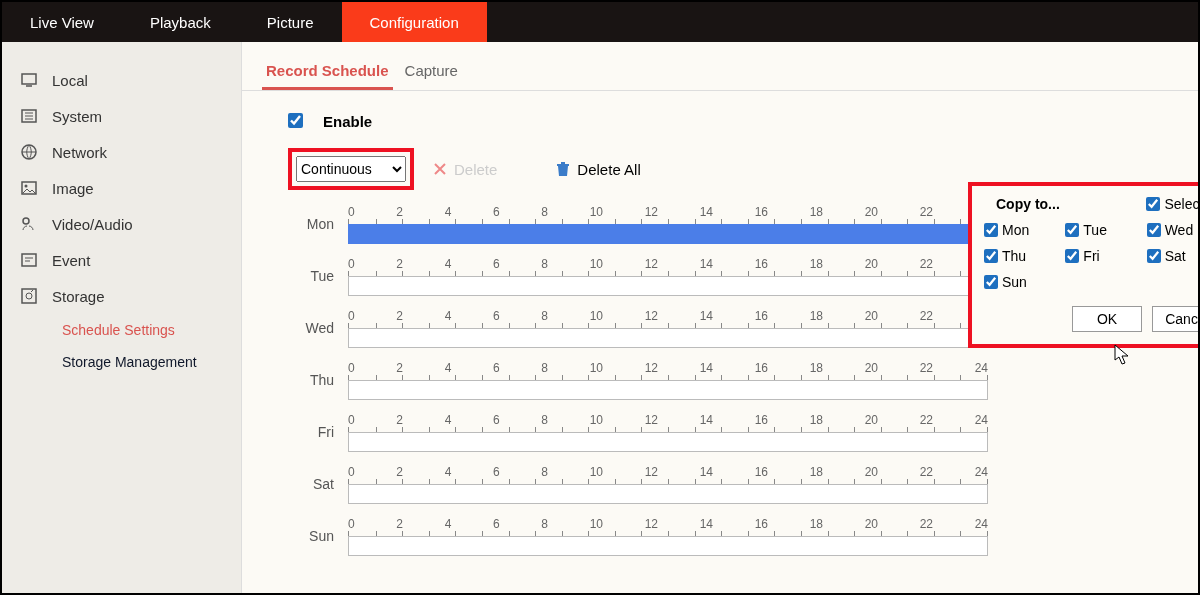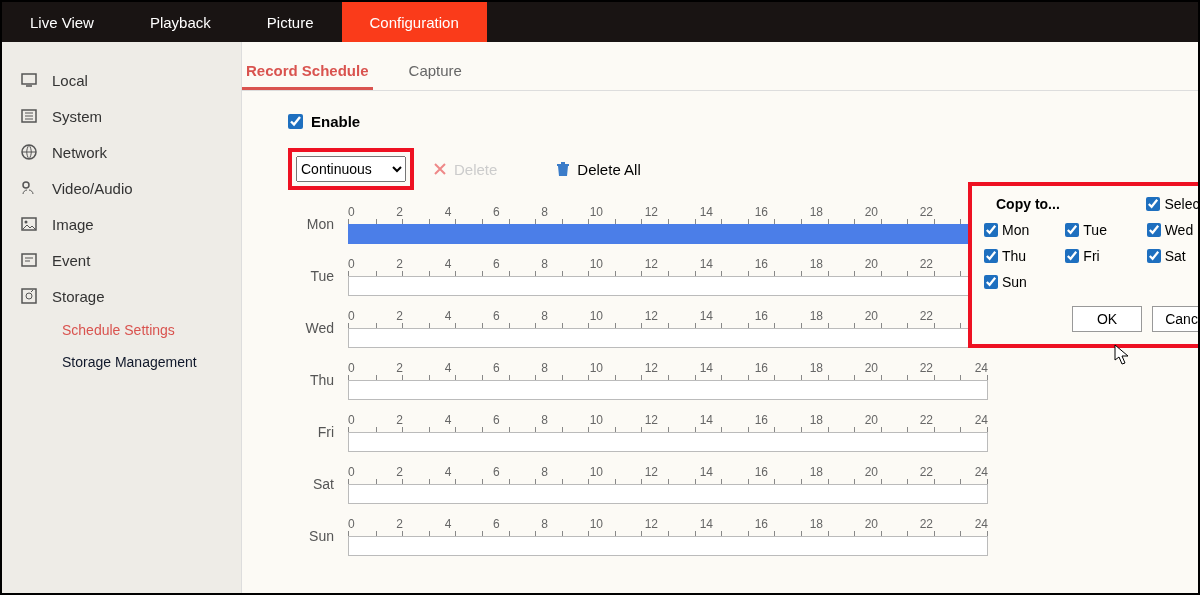--- a/index.html
+++ b/index.html
@@ -10,25 +10,25 @@
   .topnav { display: flex; height: 100%; }
   .topnav-item { color: #fff; padding: 0 28px; display: flex; align-items: center; font-size: 15px; cursor: pointer; }
   .topnav-item.active { background: #fa3b1a; }
   .main { display: flex; height: calc(100% - 40px); }
   .sidebar { width: 240px; background: #eeece7; padding-top: 20px; border-right: 1px solid #ddd; }
   .side-item { display: flex; align-items: center; padding: 9px 18px; font-size: 15px; color: #333; cursor: pointer; gap: 14px; }
   .side-item svg { width: 18px; height: 18px; fill: #555; }
   .side-sub { padding-left: 60px; font-size: 14px; color: #0f172a; cursor: pointer; padding-top:8px; padding-bottom:8px;}
   .side-sub.active { color: #d9534f; border-left: 4px solid #d9534f; margin-left:-4px; }
   .content { flex: 1; padding: 14px 0 0 0; position: relative; }
-  .tabs { display: flex; gap: 32px; border-bottom: 1px solid #ddd; }
+  .tabs { display: flex; gap: 8px; padding-left: 20px; border-bottom: 1px solid #ddd; }
   .tab { padding: 6px 4px 8px; font-size: 15px; color: #666; cursor: pointer; }
   .tab.active { color: #d9534f; border-bottom: 3px solid #d9534f; font-weight: bold; }
   .panel { padding: 22px 0 0 46px; }
-  .enable-row { display: flex; align-items: center; gap: 8px; font-weight: bold; margin-bottom: 18px; font-size:15px; }
+  .enable-row { display: flex; align-items: flex-start; gap: 20px; font-weight: bold; margin-bottom: 18px; font-size:15px; }
   .enable-row input { width:15px; height:15px; accent-color:#1e6fbf; }
   .ctrl-row { display: flex; align-items: center; gap: 18px; margin-bottom: 8px; position: relative; }
   .dropdown-wrap { border: 4px solid #e12; padding: 4px; }
   .dropdown { width: 110px; height: 26px; font-size: 14px; }
   .del-btn { display: flex; align-items: center; gap: 6px; font-size: 15px; cursor: pointer; }
   .del-btn.disabled { color: #ccc; }
   .del-btn svg { width: 16px; height: 16px; }
   .grid { margin-top: 6px; }
   .grid-row { display: flex; align-items: center; height: 52px; }
   .grid-label { width: 60px; text-align: right; padding-right: 14px; color: #555; font-size: 14px; }
@@ -81,32 +81,32 @@
       </div>
       <div class="side-item">
         <svg viewBox="0 0 18 18">
           <circle cx="9" cy="9" r="7" fill="none" stroke="#555" stroke-width="1.5"></circle>
           <path d="M2 9h14M9 2c3 4 3 10 0 14M9 2c-3 4-3 10 0 14" fill="none" stroke="#555"></path>
         </svg>
         <span>Network</span>
       </div>
       <div class="side-item">
         <svg viewBox="0 0 18 18">
-          <circle cx="6" cy="6" r="3" fill="none" stroke="#555" stroke-width="1.5"></circle>
-          <path d="M9 11c2 0 4 2 4 4M3 15c0-2 2-4 4-4" fill="none" stroke="#555"></path>
-        </svg>
-        <span>Video/Audio</span>
-      </div>
-      <div class="side-item">
-        <svg viewBox="0 0 18 18">
           <rect x="2" y="3" width="14" height="12" fill="none" stroke="#555" stroke-width="1.5"></rect>
           <circle cx="6" cy="7" r="1.5" fill="#555"></circle>
           <path d="M3 14l4-4 3 3 2-2 4 4" fill="none" stroke="#555"></path>
         </svg>
         <span>Image</span>
+      </div>
+      <div class="side-item">
+        <svg viewBox="0 0 18 18">
+          <circle cx="6" cy="6" r="3" fill="none" stroke="#555" stroke-width="1.5"></circle>
+          <path d="M9 11c2 0 4 2 4 4M3 15c0-2 2-4 4-4" fill="none" stroke="#555"></path>
+        </svg>
+        <span>Video/Audio</span>
       </div>
       <div class="side-item">
         <svg viewBox="0 0 18 18">
           <rect x="2" y="3" width="14" height="12" fill="none" stroke="#555" stroke-width="1.5"></rect>
           <path d="M5 7h8M5 10h5" stroke="#555"></path>
         </svg>
         <span>Event</span>
       </div>
       <div class="side-item">
         <svg viewBox="0 0 18 18">

